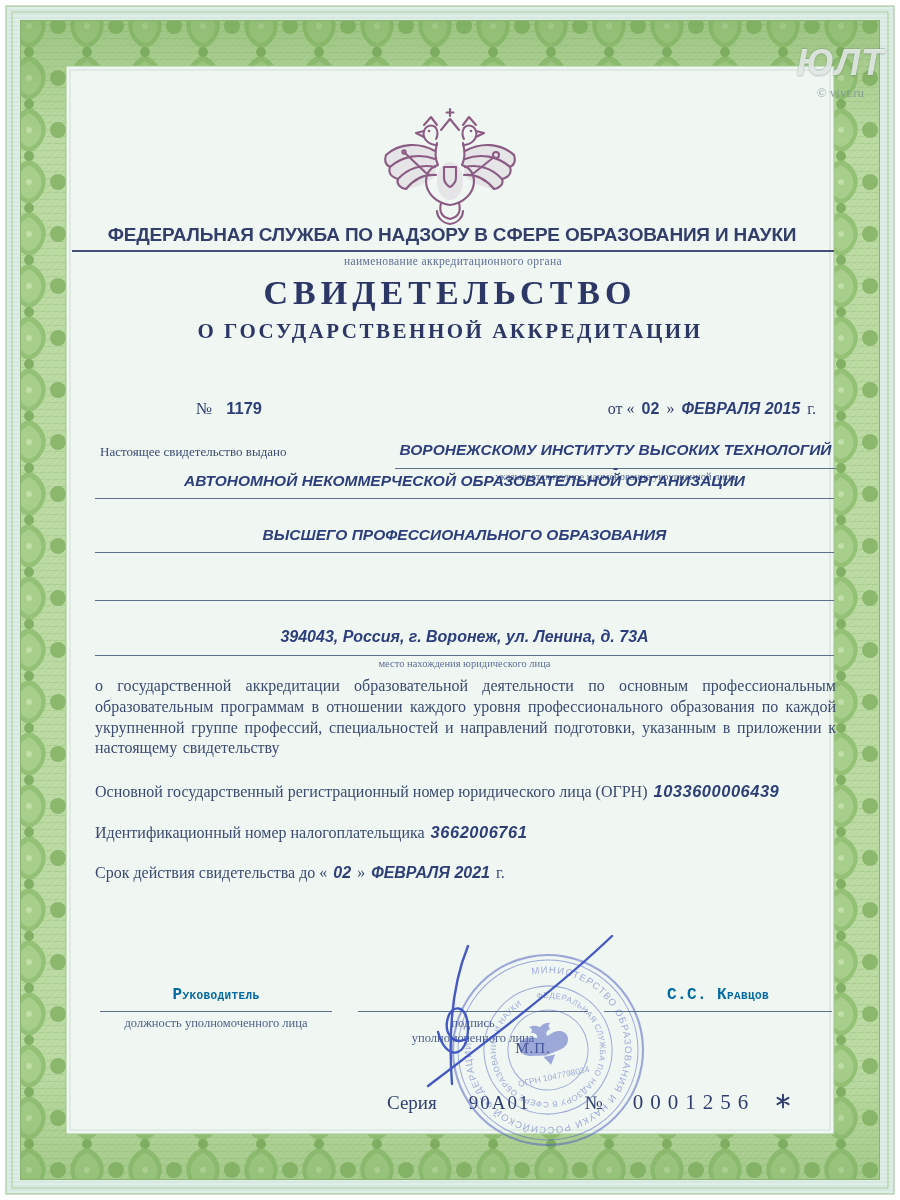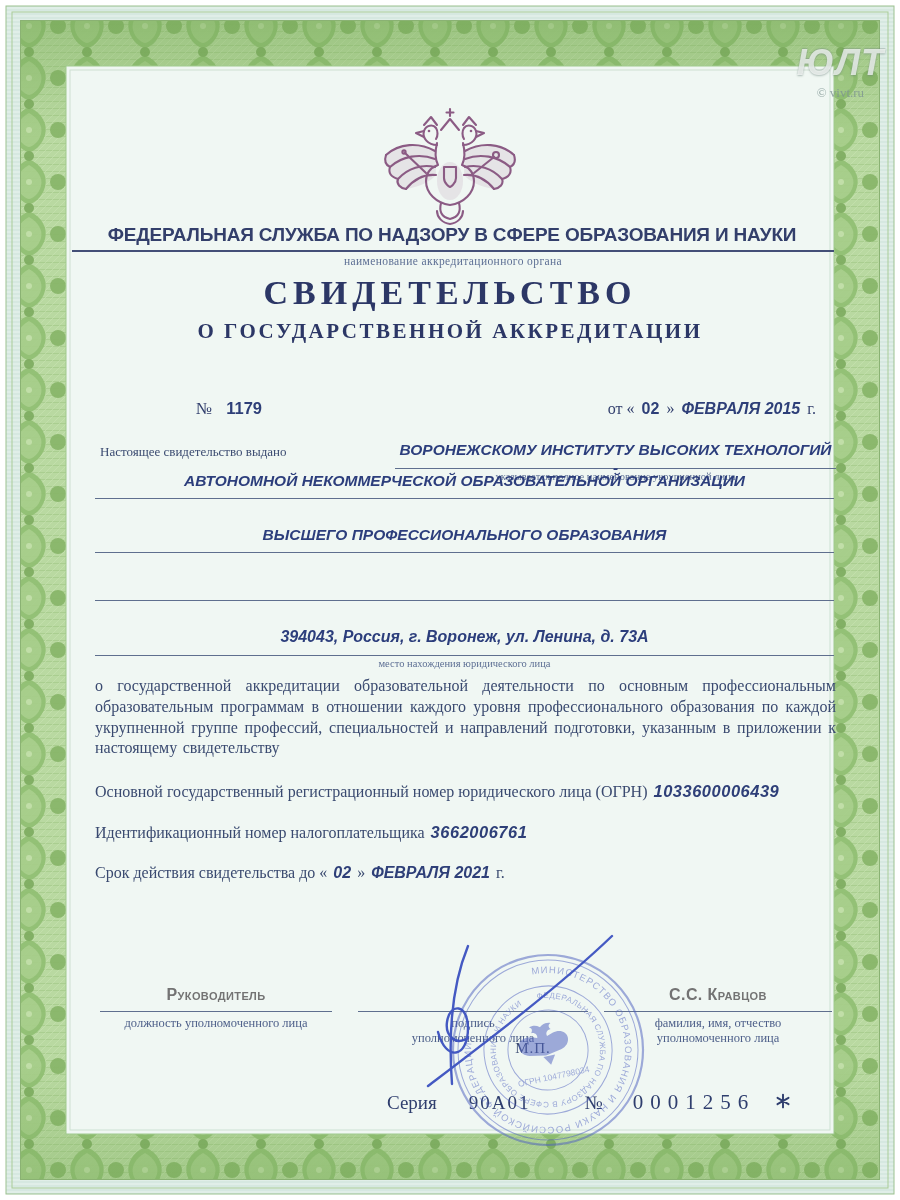--- a/index.html
+++ b/index.html
@@ -68,22 +68,22 @@
   .inn-row{top:823px;}
   .term-row{top:864px;}
   .num-val-big{font-size:16.5px;letter-spacing:0.5px;}
 
   
   .sig-col{top:986px;}
   .sig1{left:100px;width:232px;}
   .sig2{left:358px;width:230px;}
   .sig3{left:604px;width:228px;}
   .sig-value{
-    height:25px;text-align:center;font-family:Liberation Sans, sans-serif;
-    font-weight:bold;font-size:16px;color:#737373;letter-spacing:0.4px;
+    height:25px;text-align:center;font-family:Liberation Mono, monospace;
+    font-weight:bold;font-size:16px;color:#0369a1;letter-spacing:0.4px;
     font-variant:small-caps;
   }
   .sig-cap{margin-top:4px;text-align:center;font-size:12.5px;line-height:15px;color:#4e608a;}
   .mp-mark{left:498px;width:70px;top:1040px;text-align:center;font-size:15px;letter-spacing:1px;color:#3a4a70;}
 
   
   .serial-row{left:387px;top:1090px;display:flex;align-items:baseline;color:#2f3e6e;font-size:19px;}
   .serial-series{margin-left:32px;letter-spacing:2px;}
   .serial-no-sign{margin-left:54px;}
   .serial-value{margin-left:30px;font-size:21px;letter-spacing:7px;}
@@ -234,24 +234,20 @@
   </div>
   <div class="abs sig-col sig2">
     <div class="sig-value rule"></div>
     <div class="sig-cap">
       <div>подпись</div>
       <div>уполномоченного лица</div>
     </div>
   </div>
   <div class="abs sig-col sig3">
     <div class="sig-value rule">С.С. Кравцов</div>
-    <div class="sig-cap">
-      <div>фамилия, имя, отчество</div>
-      <div>уполномоченного лица</div>
-    </div>
   </div>
   <div class="abs mp-mark">М.П.</div>
 
   <div class="abs serial-row">
     <span>Серия</span>
     <span class="serial-series">90А01</span>
     <span class="serial-no-sign">№</span>
     <span class="serial-value">0001256</span>
     <span class="serial-star">
       <svg width="16" height="16" viewBox="0 0 20 20">

